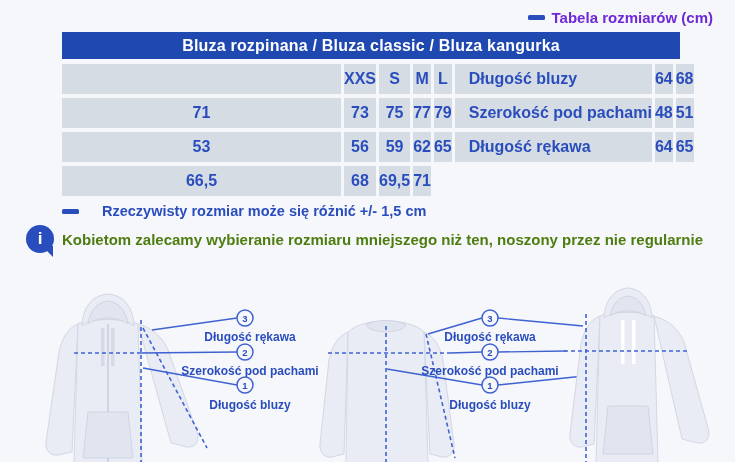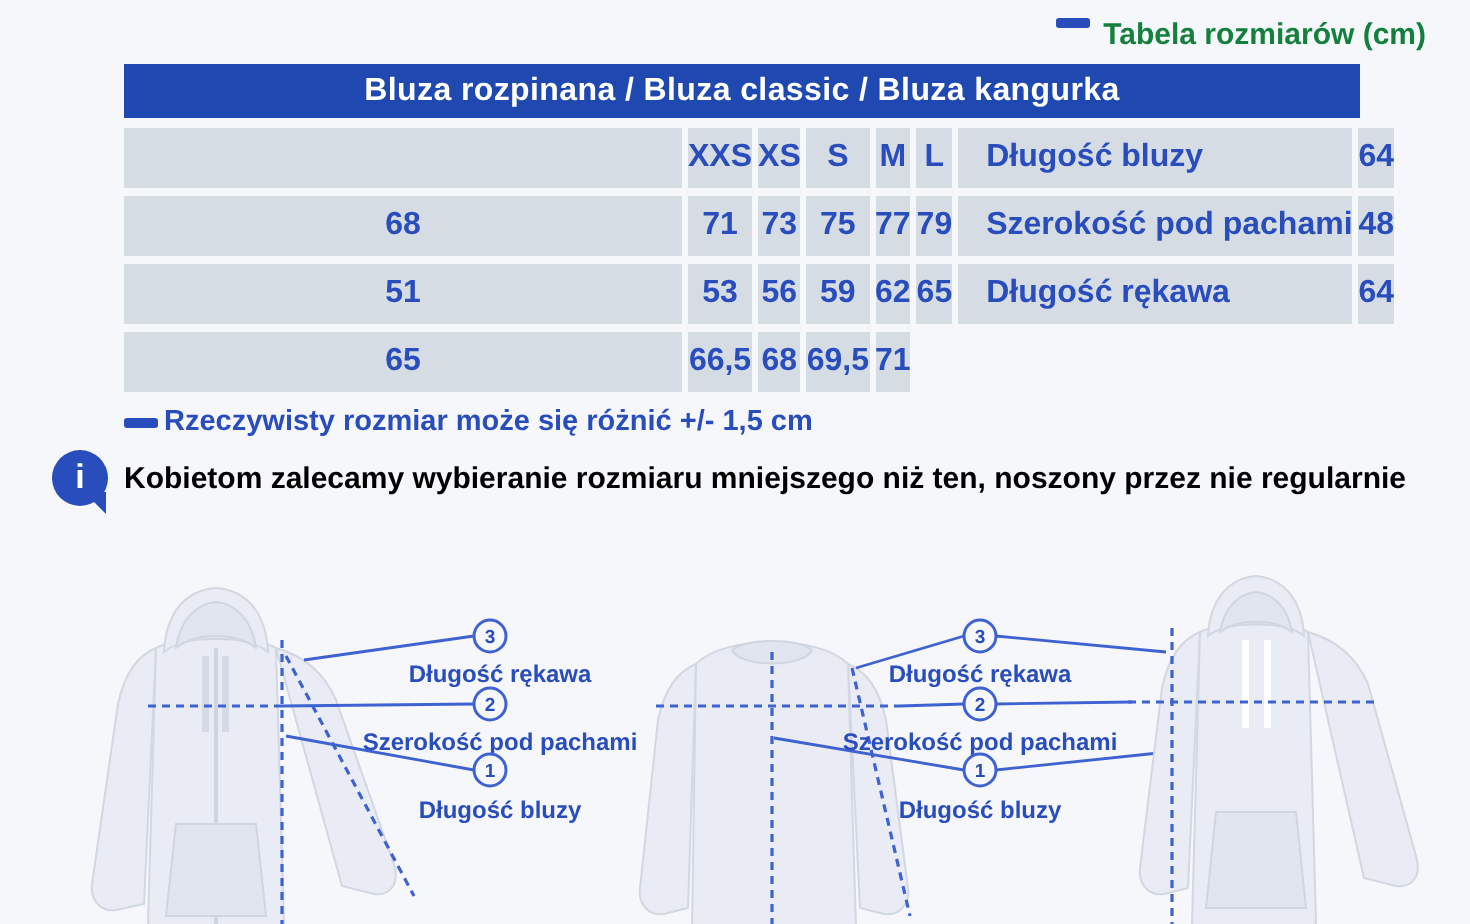--- a/index.html
+++ b/index.html
@@ -5,22 +5,22 @@
   html,body{margin:0;padding:0;}
   body{
     width:735px;height:462px;position:relative;overflow:hidden;
     background:#f6f7fb;
     font-family:"Liberation Sans", sans-serif;
     -webkit-font-smoothing:antialiased;
   }
   
   .chart-title{
     position:absolute;right:22px;top:9px;
-    display:flex;align-items:flex-start;gap:7px;
-    font-weight:bold;font-size:15px;color:#15803d;
+    display:flex;align-items:center;gap:7px;
+    font-weight:bold;font-size:15px;color:#6d28d9;
   }
   .dash-icon{width:17px;height:5px;background:#2a4dbd;border-radius:1.5px;flex:0 0 auto;}
   
   .table-header-bar{
     position:absolute;left:62px;top:32px;width:618px;height:27px;
     background:#1f48b0;color:#ffffff;font-weight:bold;font-size:16px;
     display:flex;align-items:center;justify-content:center;letter-spacing:.2px;
   }
   
   .size-table{
@@ -30,36 +30,36 @@
   }
   .cell{
     background:#d5dce4;height:30px;
     display:flex;align-items:center;justify-content:center;
     font-weight:bold;font-size:16px;color:#2a4dbd;white-space:nowrap;
   }
   .cell.rowlabel{justify-content:flex-start;padding-left:14px;}
   
   .tolerance-note{
     position:absolute;left:62px;top:203px;
-    display:flex;align-items:center;gap:3px;
+    display:flex;align-items:center;gap:23px;
     font-weight:bold;font-size:14.5px;color:#2a4dbd;
   }
   
   .info-icon{
     position:absolute;left:26px;top:225px;width:28px;height:28px;
     background:#2a4dbd;border-radius:50%;color:#fff;font-weight:bold;font-size:17px;
     display:flex;align-items:center;justify-content:center;
   }
   .info-icon::after{
     content:"";position:absolute;bottom:-4px;right:1px;width:11px;height:11px;
     background:#2a4dbd;clip-path:polygon(0 0,100% 0,100% 100%);
   }
   .info-text{
     position:absolute;left:62px;top:231px;
-    font-weight:bold;font-size:15px;color:#000000;white-space:nowrap;text-align:right;
+    font-weight:bold;font-size:15px;color:#4d7c0f;white-space:nowrap;text-align:right;
   }
   
   .diagram{position:absolute;left:0;top:272px;width:735px;height:190px;}
   .garment{fill:#e9ecf4;stroke:#d2d7e4;stroke-width:1;}
   .garment-detail{fill:#e1e5f0;stroke:#d0d5e2;stroke-width:1;}
   .dashline{stroke:#3f62d2;stroke-width:1.6;stroke-dasharray:4 3;fill:none;}
   .connector{stroke:#3f62d2;stroke-width:1.4;fill:none;}
   .num-circle{fill:#f6f7fb;stroke:#3f62d2;stroke-width:1.5;}
   .num-text{fill:#2a4dbd;font-weight:bold;font-size:9.5px;text-anchor:middle;}
   .measure-label{fill:#2a4dbd;font-weight:bold;font-size:12px;text-anchor:middle;}
@@ -73,21 +73,20 @@
 </div>
 
 <div class="table-header-bar">
   <span>Bluza rozpinana / Bluza classic / Bluza kangurka</span>
 </div>
 
 <div class="size-table">
 
   <div class="cell rowlabel"></div>
   <div class="cell">XXS</div>
-  <div class="cell">XS</div>
   <div class="cell">S</div>
   <div class="cell">M</div>
   <div class="cell">L</div>
 
   <div class="cell rowlabel">Długość bluzy</div>
   <div class="cell">64</div>
   <div class="cell">68</div>
   <div class="cell">71</div>
   <div class="cell">73</div>
   <div class="cell">75</div>

